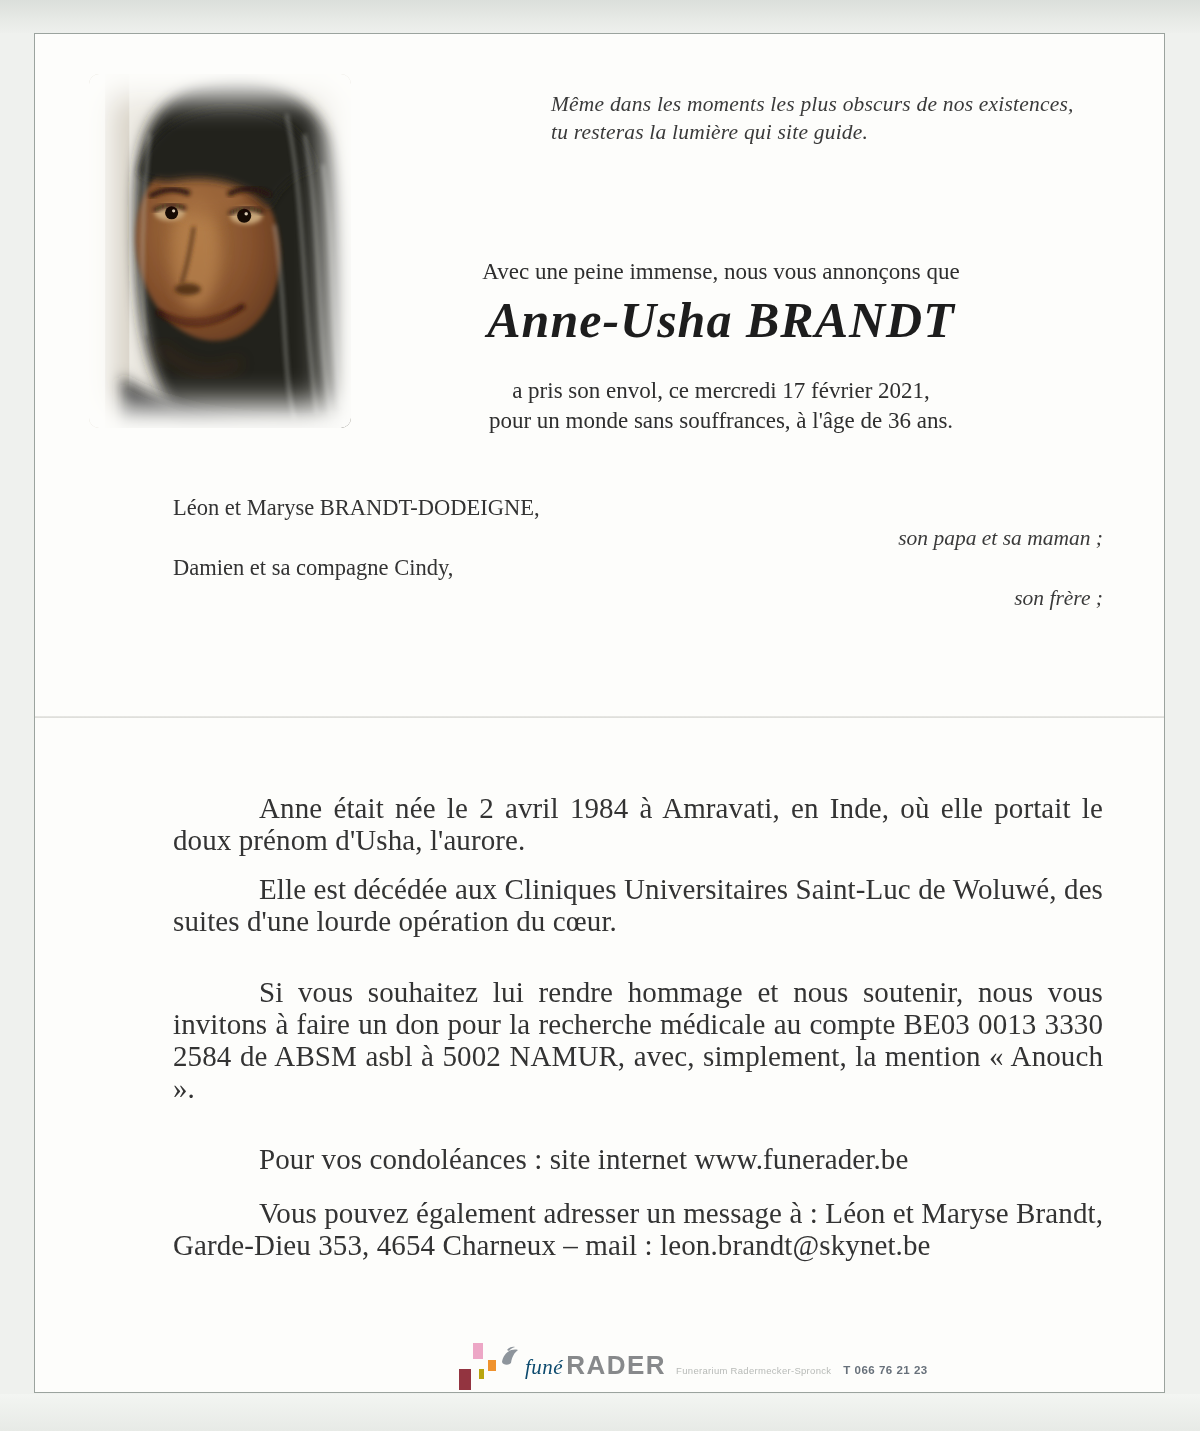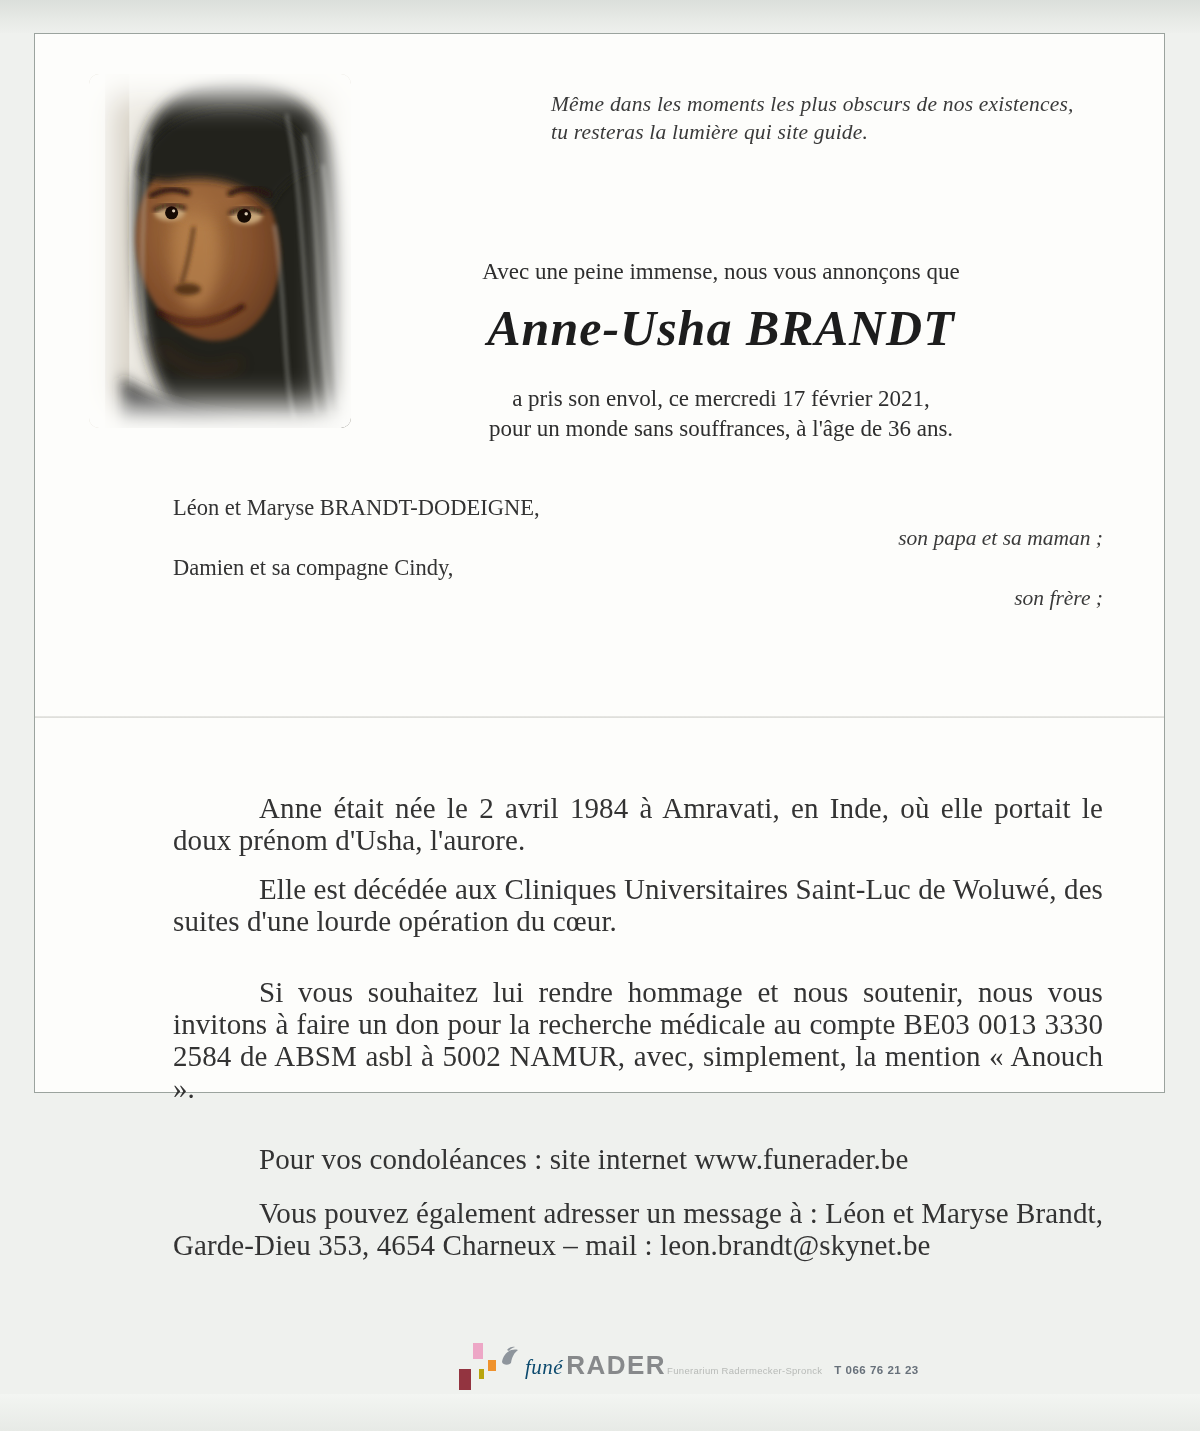--- a/index.html
+++ b/index.html
@@ -12,21 +12,21 @@
   }
   .scan-band-top{
     position:absolute;left:0;top:0;width:1200px;height:33px;
     background:linear-gradient(180deg,#dbdfdb 0%,#e6e9e5 55%,#eef0ed 100%);
   }
   .scan-band-bottom{
     position:absolute;left:0;top:1394px;width:1200px;height:37px;
     background:linear-gradient(180deg,#f3f5f2 0%,#e7eae6 100%);
   }
   .card{
-    position:absolute;left:34px;top:33px;width:1131px;height:1060px;
+    position:absolute;left:34px;top:33px;width:1131px;height:1360px;
     background:#fdfdfb;border:1px solid #9ba39e;box-sizing:border-box;
   }
   .fold-line{
     position:absolute;left:0;right:0;top:682px;height:2px;
     background:linear-gradient(180deg,#e6e6e2,#d5d5d1);opacity:.85;
   }
   
   .photo-frame{
     position:absolute;left:54px;top:40px;width:262px;height:354px;
     border-radius:10px;overflow:hidden;
@@ -42,21 +42,21 @@
     position:absolute;left:516px;top:56px;width:600px;
     font-style:italic;font-size:21.5px;line-height:28px;color:#3a3a3a;
     letter-spacing:.2px;
   }
   
   .announce{
     position:absolute;left:386px;top:224px;width:600px;text-align:center;color:#2e2e2e;
   }
   .announce .intro{font-size:23px;line-height:28px;}
   .announce .name{
-    font-size:50px;line-height:60px;margin-top:12px;
+    font-size:50px;line-height:60px;margin-top:4px;
     font-weight:bold;font-style:italic;color:#1d1d1d;letter-spacing:1px;
   }
   .announce .detail{font-size:23px;line-height:30px;}
   .announce .detail.first{margin-top:26px;}
   
   .family{
     position:absolute;left:138px;top:452px;width:930px;
     font-size:22.5px;line-height:28px;color:#333;
   }
   .family .heading{letter-spacing:.3px;}
@@ -84,21 +84,21 @@
     display:flex;align-items:baseline;padding-bottom:13px;margin-left:2px;
     font-family:"Liberation Sans", sans-serif;white-space:nowrap;
   }
   .brand-prefix{
     font-family:"Liberation Serif", serif;font-style:italic;
     font-size:21px;color:#0c4a6e;letter-spacing:.5px;
   }
   .brand-name{
     font-size:26px;font-weight:bold;color:#87898b;letter-spacing:1.5px;margin-left:3px;
   }
-  .brand-subtitle{font-size:9.5px;color:#b7bab7;margin-left:1px;letter-spacing:.3px;}
+  .brand-subtitle{font-size:9.5px;color:#b7bab7;margin-left:10px;letter-spacing:.3px;}
   .brand-phone{font-size:11.5px;font-weight:bold;color:#67707a;margin-left:12px;letter-spacing:.5px;}
 </style>
 </head>
 <body>
 
 <div class="scan-band-top"></div>
 <div class="scan-band-bottom"></div>
 
 <div class="card">
 

